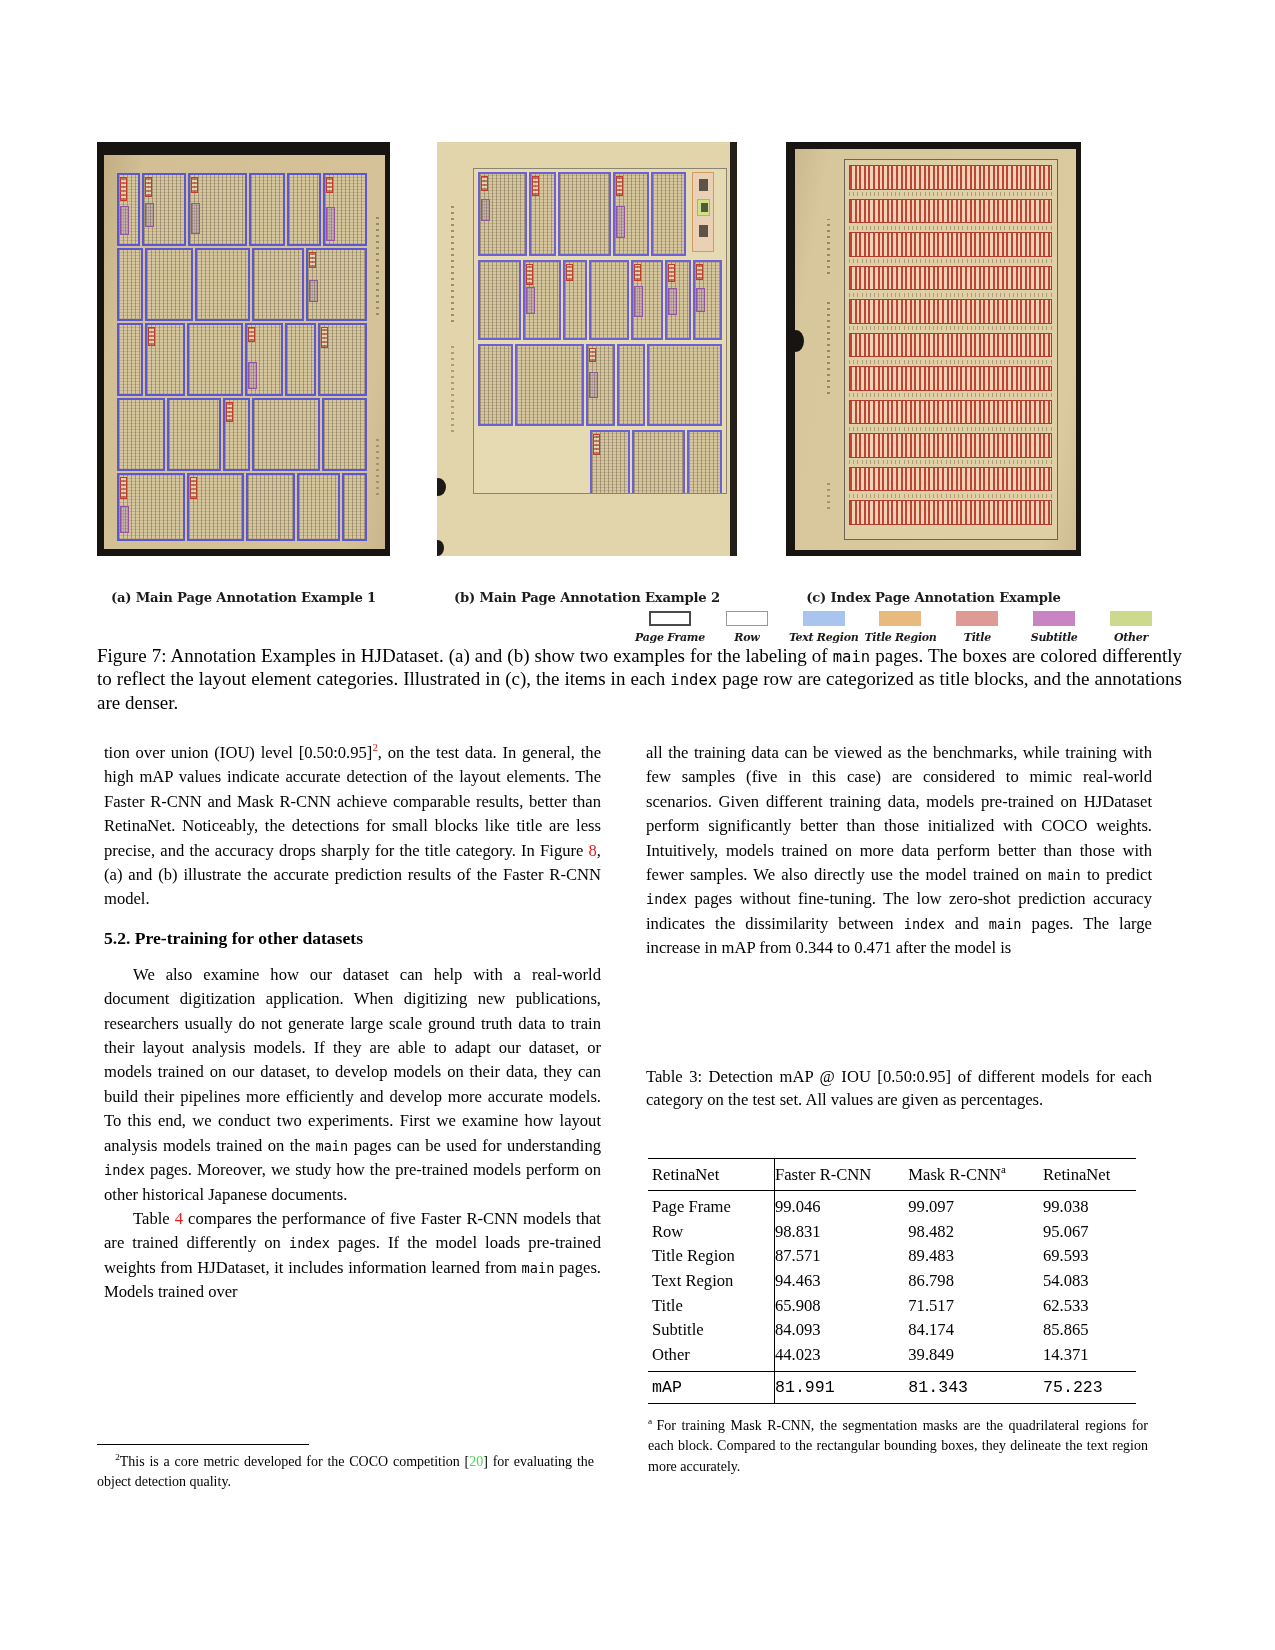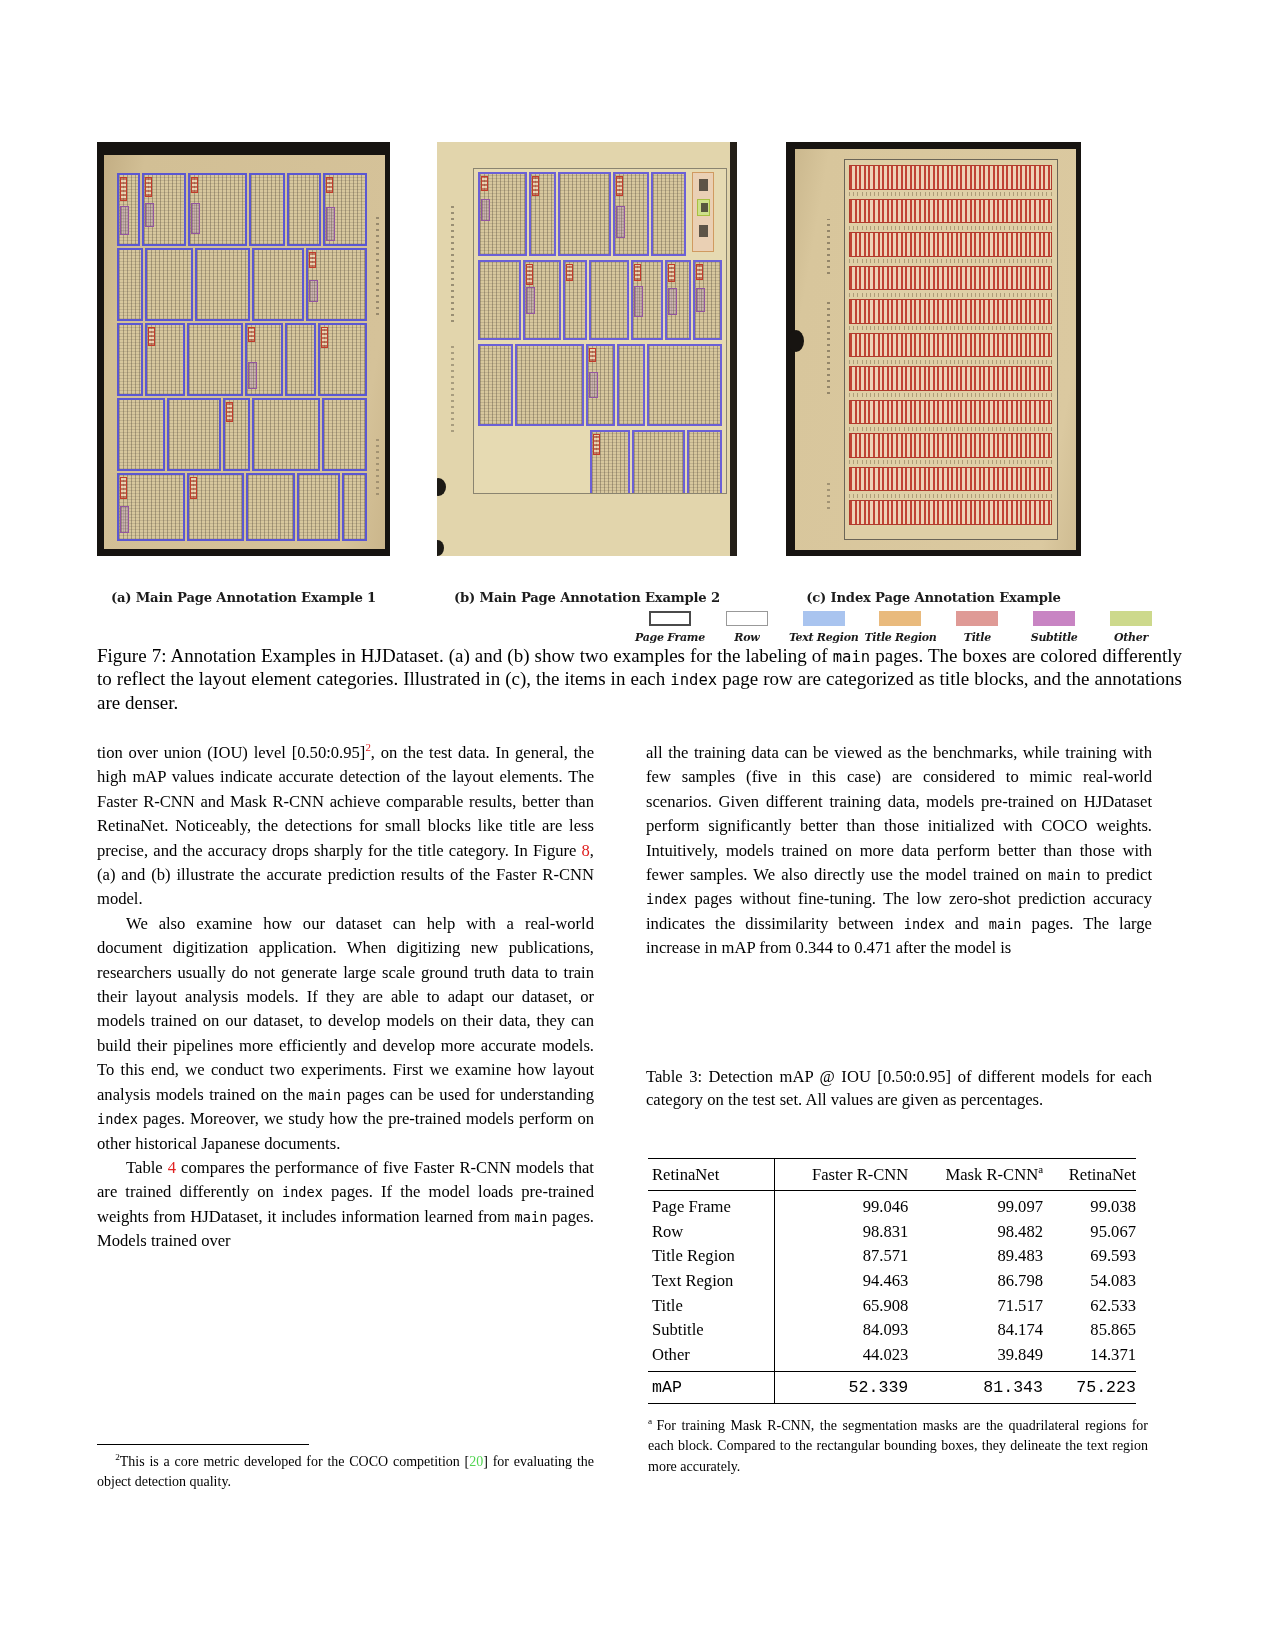--- a/index.html
+++ b/index.html
@@ -32,21 +32,21 @@
     margin-top:5px;font-family:"DejaVu Serif",serif;font-weight:bold;font-style:italic;
     font-size:11px;color:#1a1a1a;white-space:nowrap;letter-spacing:-0.3px;
   }
   
   #fig-caption{
     position:absolute;left:97px;top:645px;width:1085px;
     font-size:19px;line-height:22.3px;text-align:justify;
   }
   
   .col{position:absolute;top:741px;font-size:16.6px;line-height:24.4px;text-align:justify;}
-  #col-left{left:97px;width:497px;}
+  #col-left{left:104px;width:497px;}
   #col-right{left:646px;width:506px;}
   .para{margin:0;}
   .para.indent{text-indent:1.75em;}
   #section-heading{
     font-size:17.6px;font-weight:bold;margin:15px 0 14px 0;text-align:left;line-height:22px;
   }
   
   .seg-bold{font-weight:normal;}
   .seg-mono{font-family:"DejaVu Sans Mono",monospace;font-size:0.82em;}
   .seg-ref{color:var(--ref);}
@@ -69,21 +69,21 @@
     width:100%;border-collapse:collapse;font-size:16.6px;
     border-top:1.6px solid #000;border-bottom:1.6px solid #000;
   }
   table.paper-table th,table.paper-table td{padding:0;font-weight:normal;}
   table.paper-table thead th{height:31px;border-bottom:1px solid #000;}
   table.paper-table tbody tr td{height:24.6px;}
   table.paper-table tbody tr:first-child td{padding-top:4px;}
   table.paper-table tbody tr:last-child td{padding-bottom:4px;}
   table.paper-table tfoot td{height:31px;border-top:1px solid #000;font-family:Liberation Mono, monospace;}
   .cat-col{text-align:left;width:122px;border-right:1px solid #000;padding-left:4px !important;}
-  .num-col{text-align:right;}
+  .num-col{text-align:left;}
   #table3-footnote{
     position:absolute;left:648px;top:1416px;width:500px;
     font-size:14px;line-height:20.4px;text-align:justify;
   }
   
   .abs{position:absolute;box-sizing:border-box;}
 </style>
 </head>
 <body>
 
@@ -276,20 +276,21 @@
     <div class="legend-item">
       <div class="legend-swatch" style="background: rgb(205, 217, 140); border: 1px solid rgb(205, 217, 140);"></div>
       <div class="legend-label">Other</div>
     </div>
   </div>
 
 <div id="fig-caption"><span>Figure 7: </span><span class="seg-bold">Annotation Examples in HJDataset.</span><span> (a) and (b) show two examples for the labeling of </span><span class="seg-mono">main</span><span> pages. The boxes are colored differently to reflect the layout element categories. Illustrated in (c), the items in each </span><span class="seg-mono">index</span><span> page row are categorized as title blocks, and the annotations are denser.</span></div>
 
 <div class="col" id="col-left">
   <p class="para"><span>tion over union (IOU) level [0.50:0.95]</span><span class="seg-sup-ref">2</span><span>, on the test data. In general, the high mAP values indicate accurate detection of the layout elements. The Faster R-CNN and Mask R-CNN achieve comparable results, better than RetinaNet. Noticeably, the detections for small blocks like title are less precise, and the accuracy drops sharply for the title category. In Figure </span><span class="seg-ref">8</span><span>, (a) and (b) illustrate the accurate prediction results of the Faster R-CNN model.</span></p>
+  <h2 id="section-heading">5.2. Pre-training for other datasets</h2>
   <p class="para indent"><span>We also examine how our dataset can help with a real-world document digitization application. When digitizing new publications, researchers usually do not generate large scale ground truth data to train their layout analysis models. If they are able to adapt our dataset, or models trained on our dataset, to develop models on their data, they can build their pipelines more efficiently and develop more accurate models. To this end, we conduct two experiments. First we examine how layout analysis models trained on the </span><span class="seg-mono">main</span><span> pages can be used for understanding </span><span class="seg-mono">index</span><span> pages. Moreover, we study how the pre-trained models perform on other historical Japanese documents.</span></p>
   <p class="para indent"><span>Table </span><span class="seg-ref">4</span><span> compares the performance of five Faster R-CNN models that are trained differently on </span><span class="seg-mono">index</span><span> pages. If the model loads pre-trained weights from HJDataset, it includes information learned from </span><span class="seg-mono">main</span><span> pages. Models trained over</span></p>
 </div>
 <div id="footnote-rule"></div>
 <div id="footnote"><span class="seg-sup">2</span><span>This is a core metric developed for the COCO competition [</span><span class="seg-cite">20</span><span>] for evaluating the object detection quality.</span></div>
 
 <div class="col" id="col-right">
   <p class="para"><span>all the training data can be viewed as the benchmarks, while training with few samples (five in this case) are considered to mimic real-world scenarios. Given different training data, models pre-trained on HJDataset perform significantly better than those initialized with COCO weights. Intuitively, models trained on more data perform better than those with fewer samples. We also directly use the model trained on </span><span class="seg-mono">main</span><span> to predict </span><span class="seg-mono">index</span><span> pages without fine-tuning. The low zero-shot prediction accuracy indicates the dissimilarity between </span><span class="seg-mono">index</span><span> and </span><span class="seg-mono">main</span><span> pages. The large increase in mAP from 0.344 to 0.471 after the model is</span></p>
 </div>
 <div id="table3-caption">Table 3: Detection mAP @ IOU [0.50:0.95] of different models for each category on the test set. All values are given as percentages.</div>
@@ -343,20 +344,20 @@
         <tr>
           <td class="cat-col">Other</td>
           <td class="num-col">44.023</td>
           <td class="num-col">39.849</td>
           <td class="num-col">14.371</td>
         </tr>
       </tbody>
       <tfoot>
         <tr>
           <td class="cat-col">mAP</td>
-          <td class="num-col">52.339</td>
+          <td class="num-col">81.991</td>
           <td class="num-col">81.343</td>
           <td class="num-col">75.223</td>
         </tr>
       </tfoot>
     </table>
 </div>
 <div id="table3-footnote"><span class="seg-sup">a </span><span>For training Mask R-CNN, the segmentation masks are the quadrilateral regions for each block. Compared to the rectangular bounding boxes, they delineate the text region more accurately.</span></div>
 
 </body></html>

